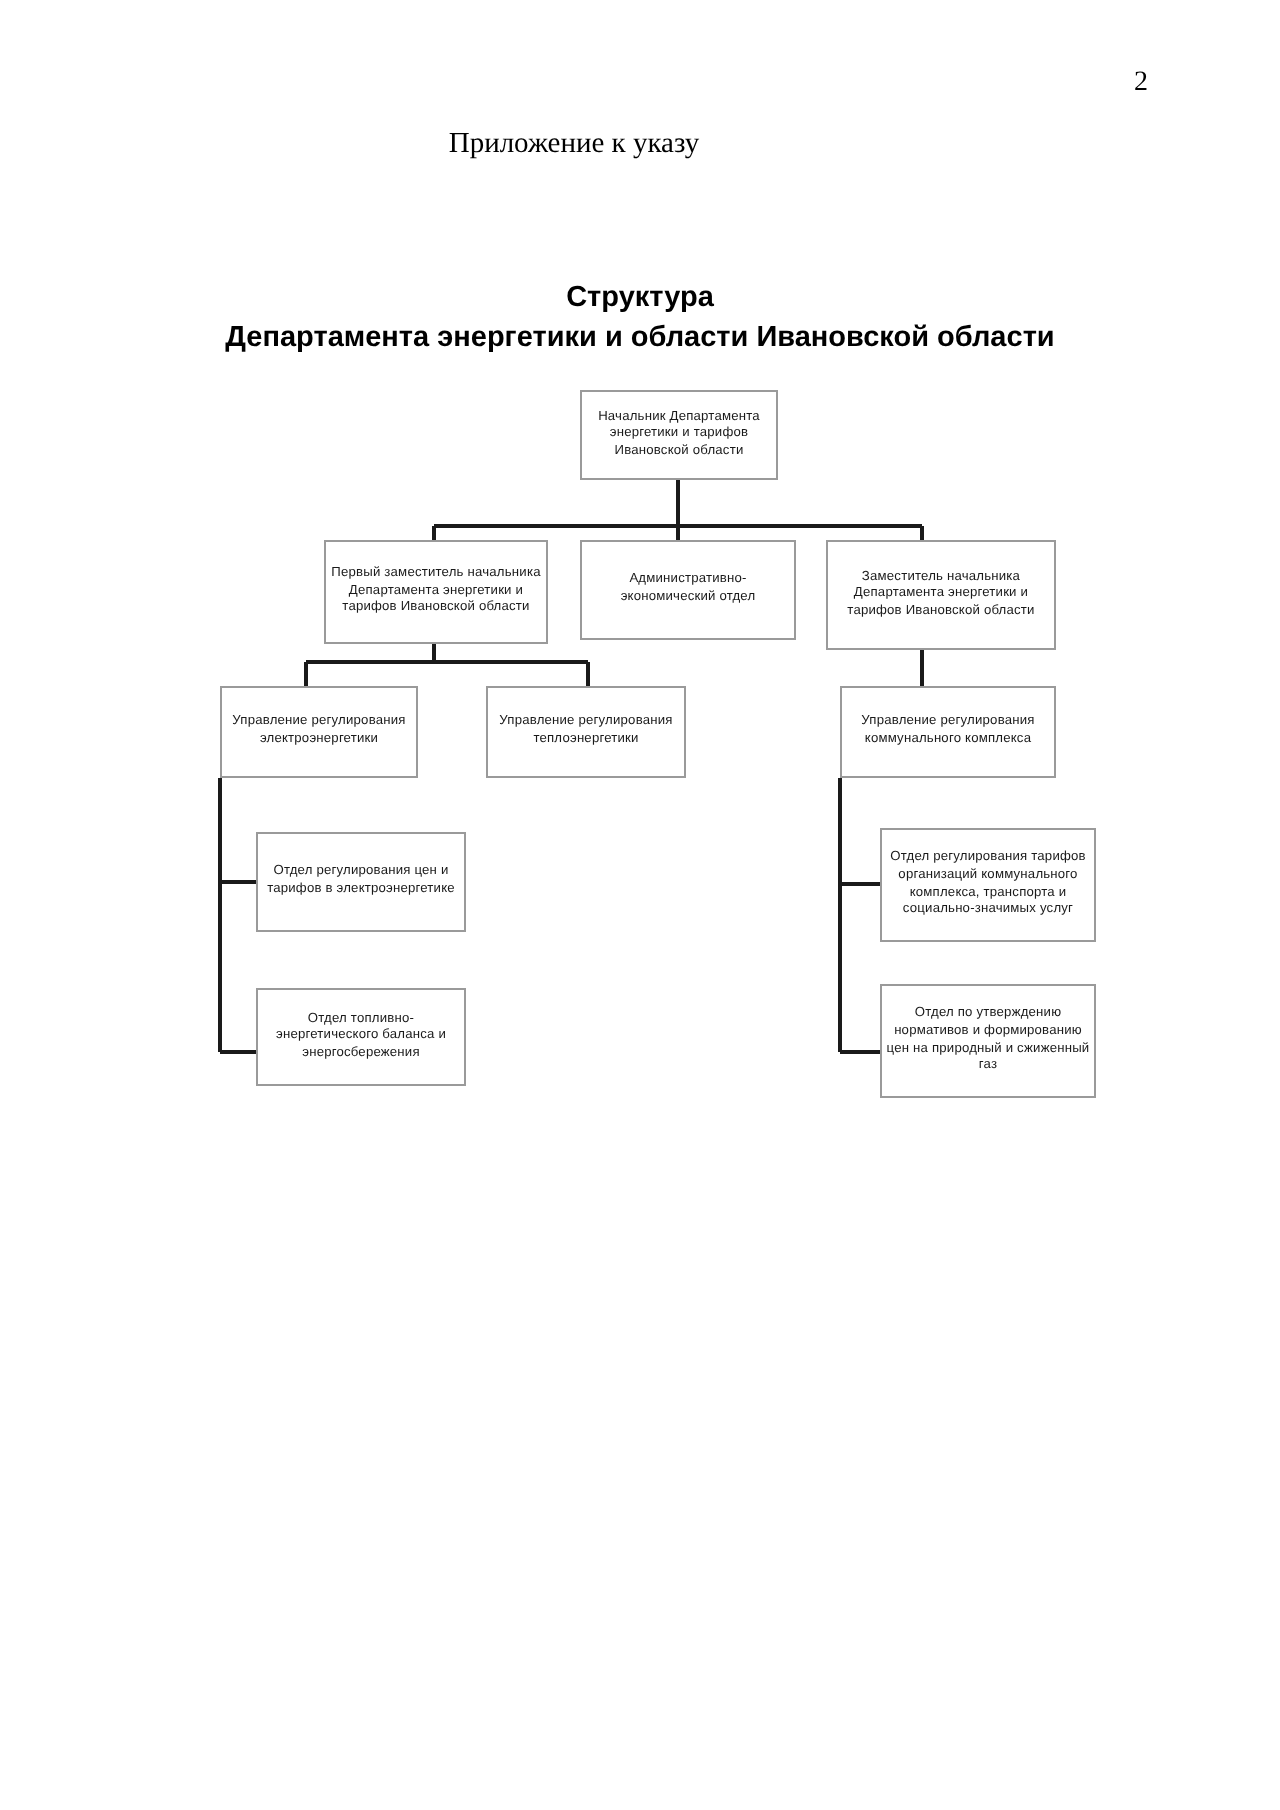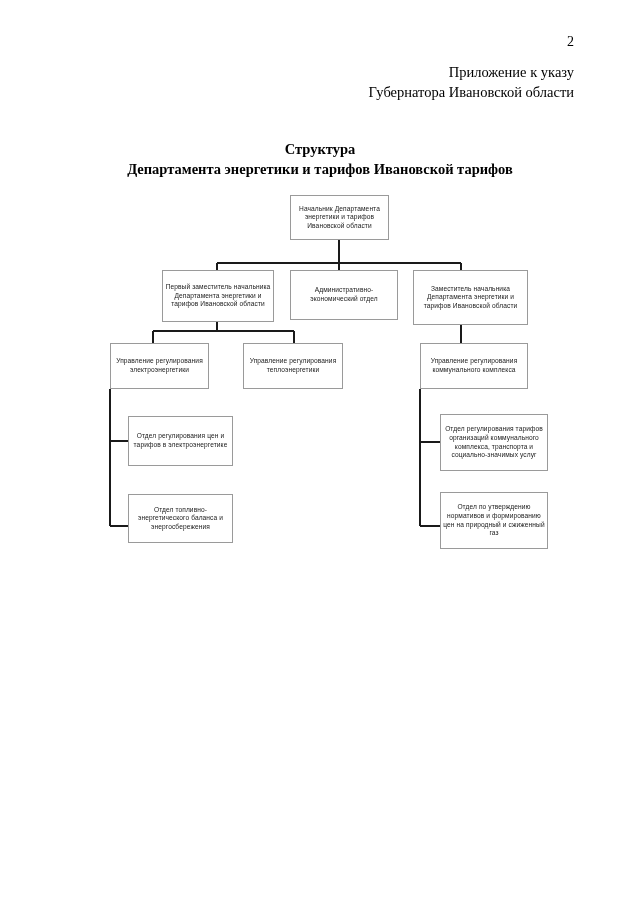--- a/index.html
+++ b/index.html
@@ -25,34 +25,34 @@
     text-align: right;
     font-family: "Liberation Serif", serif;
     font-size: 14px;
     line-height: 16px;
   }
   .doc-ref {
     position: absolute;
     top: 62px;
     left: 0;
     width: 574px;
-    text-align: right;
+    text-align: center;
     font-family: "Liberation Serif", serif;
     font-size: 14.5px;
     line-height: 20px;
   }
   .doc-ref div { white-space: nowrap; }
 
   .doc-title {
     position: absolute;
     top: 139px;
     left: 0;
     width: 640px;
     text-align: center;
-    font-family: Liberation Serif, serif;
+    font-family: Liberation Sans, sans-serif;
     font-weight: bold;
     font-size: 14.5px;
     line-height: 20px;
   }
 
   
   .chart {
     position: absolute;
     left: 0;
     top: 0;
@@ -85,26 +85,25 @@
   }
   .node span { display: block; width: 100%; }
 </style>
 </head>
 <body>
 
 <div class="page-number">2</div>
 
 <div class="doc-ref">
   <div>Приложение к указу</div>
-  <div>Губернатора Ивановской области</div>
 </div>
 
 <div class="doc-title">
   <div>Структура</div>
-  <div>Департамента энергетики и тарифов Ивановской тарифов</div>
+  <div>Департамента энергетики и области Ивановской области</div>
 </div>
 
 <div class="chart">
 
   <svg viewBox="0 0 640 905">
     <g stroke="#1a1a1a" stroke-width="1.6" fill="none" shape-rendering="crispEdges">
 
       <path d="M339 240 L339 263"></path>
       <path d="M217 263 L461 263"></path>
       <path d="M217 263 L217 270"></path>

